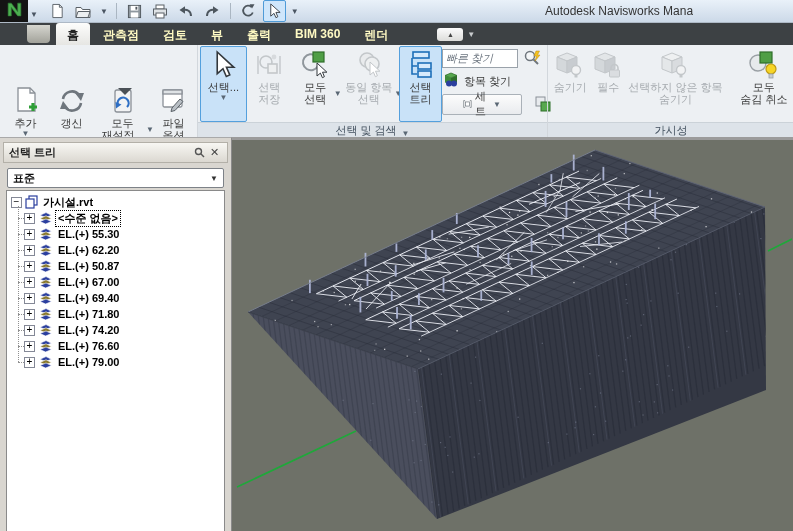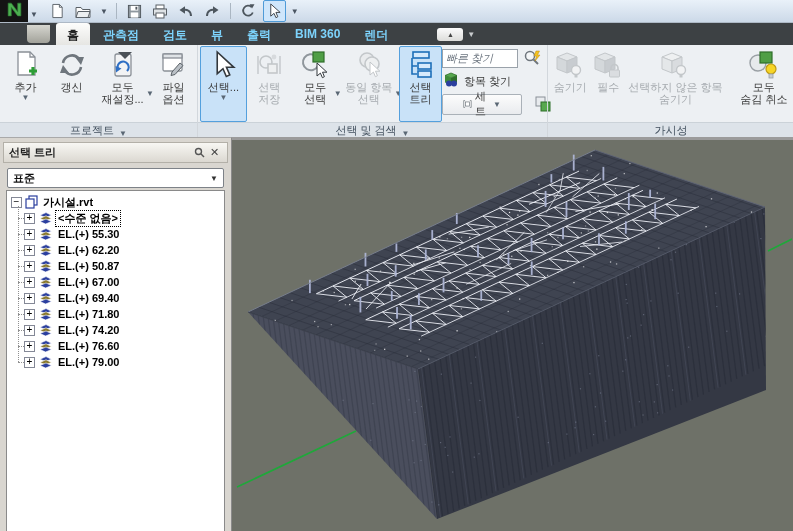--- a/index.html
+++ b/index.html
@@ -17,21 +17,21 @@
   .qat-btn{width:21px;height:20px;display:flex;align-items:center;justify-content:center;border:1px solid transparent;border-radius:2px;}
   .qat-btn.active{background:#cfe6fb;border:1px solid #4f9bd8;}
   .qat-sep{width:1px;height:16px;background:#aab6c2;margin:0 3px;}
   .qat-arrow{font-size:8px;color:#4a5562;padding:0 2px;}
   .title-text{position:absolute;left:545px;top:4px;font-size:12px;color:#333;white-space:nowrap;overflow:hidden;}
   
   .tab-bar{height:22px;background:#3d4144;display:flex;align-items:flex-end;position:relative;}
   .app-stub{position:absolute;left:27px;top:2px;width:23px;height:18px;
     background:linear-gradient(#d6d6d0,#a2a29a);border-radius:0 0 4px 4px;}
   .tabs{margin-left:56px;display:flex;gap:2px;height:22px;align-items:stretch;}
-  .tab{padding:4px 11px 3px;font-size:12px;font-weight:bold;color:#7dd3fc;white-space:nowrap;cursor:default;}
+  .tab{padding:4px 11px 3px;font-size:12px;font-weight:bold;color:#fef9c3;white-space:nowrap;cursor:default;}
   .tab.active{background:linear-gradient(#fdfdfc,#e6e6e3);color:#222;border-radius:3px 3px 0 0;}
   .ribbon-collapse{margin-left:38px;align-self:center;display:flex;align-items:center;gap:4px;}
   .collapse-pill{width:26px;height:13px;background:linear-gradient(#fcfcfc,#dcdcda);border-radius:3px;
     display:flex;align-items:center;justify-content:center;font-size:7px;color:#444;}
   .collapse-arrow{font-size:8px;color:#c9ccce;}
   
   .ribbon{height:93px;background:#edf0f3;border-bottom:1px solid #b0b5ba;display:flex;overflow:hidden;}
   .rgroup{display:flex;flex-direction:column;flex:0 0 auto;}
   .rgroup + .rgroup{border-left:1px solid #d2d7dc;}
   .rgroup-body{height:76px;display:flex;align-items:flex-start;padding:1px 1px 0 2px;}
@@ -150,20 +150,21 @@
           <polygon points="9.5,1.2 14.5,1.2 12,5.4" fill="#4d565e"></polygon>
         </svg>
     </div>
     <div class="qat-btn active">
       <svg width="15" height="16" viewBox="0 0 16 17">
           <path d="M4 1l0 13 3.5-3 2 4.6 2-1-2-4.6 4.5 0z" fill="#fff" stroke="#3a3f44"></path>
         </svg>
     </div>
     <span class="qat-arrow">▼</span>
   </div>
+  <div class="title-text">Autodesk Navisworks Mana</div>
 </div>
 
 <div class="tab-bar">
   <div class="app-stub"></div>
   <div class="tabs">
     <div class="tab active">홈</div>
     <div class="tab">관측점</div>
     <div class="tab">검토</div>
     <div class="tab">뷰</div>
     <div class="tab">출력</div>
@@ -171,21 +172,21 @@
     <div class="tab">렌더</div>
   </div>
   <div class="ribbon-collapse">
     <span class="collapse-pill">▲</span>
     <span class="collapse-arrow">▼</span>
   </div>
 </div>
 
 <div class="ribbon">
 
-  <div class="rgroup" style="width:197px;">
+  <div class="rgroup" style="width:197px;margin-top:36px;">
     <div class="rgroup-body">
       <div class="rbtn" style="width:46px;">
         <span class="icn">
           <svg width="28" height="30" viewBox="0 0 28 30">
               <path d="M6 2h12l5 5v18H6z" fill="#fff" stroke="#8a9097" stroke-width="1.3"></path>
               <path d="M18 2v5h5" fill="none" stroke="#8a9097" stroke-width="1.3"></path>
               <path d="M17 21h8M21 17v8" stroke="#2e9e36" stroke-width="3.2"></path>
             </svg>
         </span>
         <span>추가</span>

